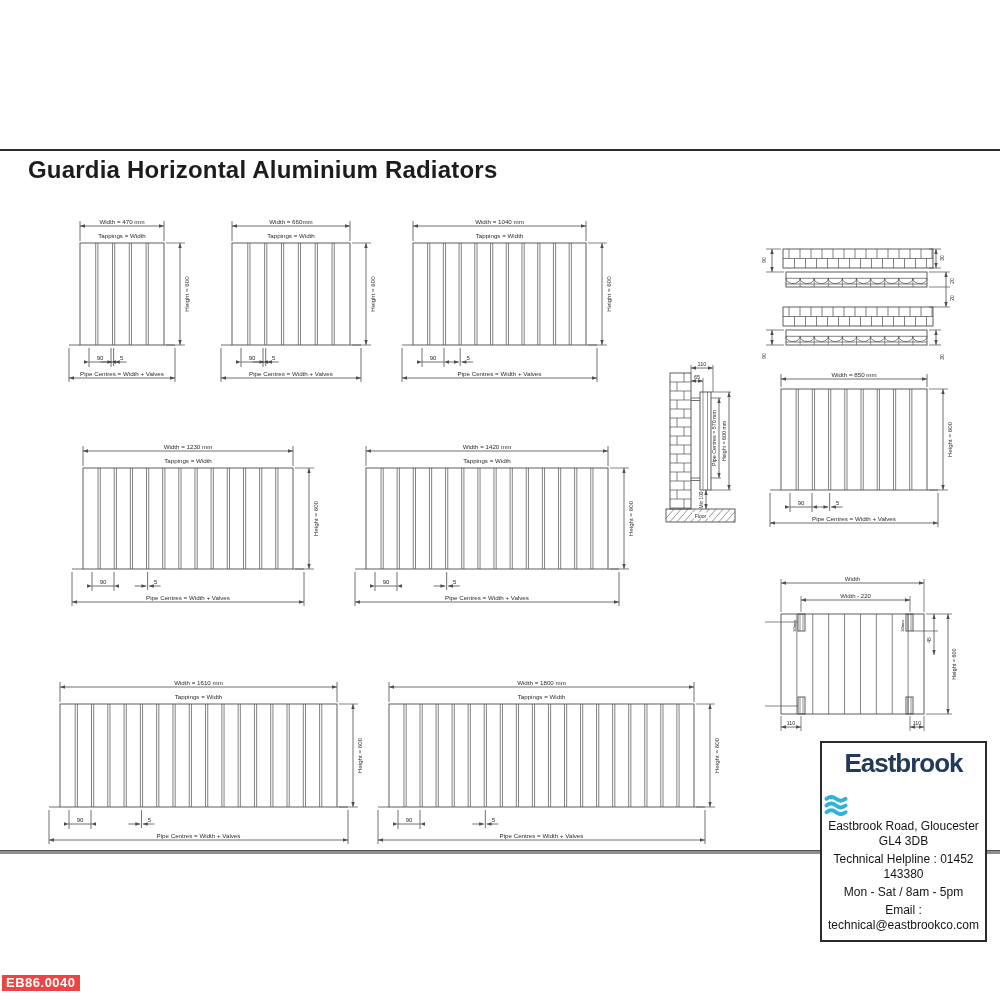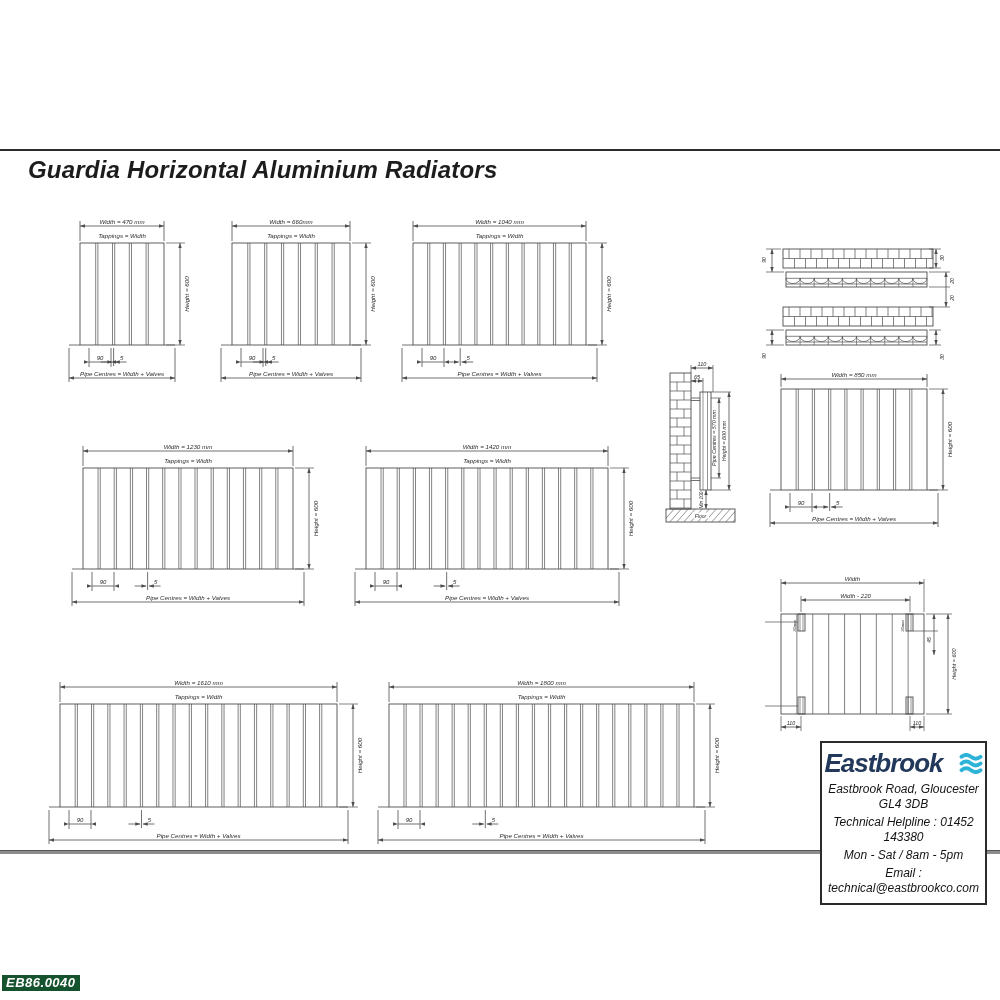--- a/index.html
+++ b/index.html
@@ -1,31 +1,31 @@
 <!DOCTYPE html>
 <html style="--navy: #23395b; --teal: #2eb3d8; --rule-dark: #2b2b2b; --rule-gray: #8d8d8d;"><head>
 <meta charset="utf-8">
 <style>
   html,body{margin:0;padding:0;background:#fff;}
   .sheet{position:relative;width:1000px;height:1000px;background:#ffffff;
-         font-family:"Liberation Sans",sans-serif;overflow:hidden;font-style:italic;}
+         font-family:"Liberation Sans",sans-serif;overflow:hidden;}
   .toprule{position:absolute;left:0;top:149px;width:1000px;height:2px;background:var(--rule-dark);}
   .botrule{position:absolute;left:0;top:850px;width:1000px;height:3px;background:var(--rule-gray);border-top:1px solid #555;}
   .title{position:absolute;left:28px;top:156px;margin:0;font-size:24px;font-weight:700;color:#1c1c1c;letter-spacing:.2px;}
   .subtitle{position:absolute;left:28px;top:188px;margin:0;font-size:22px;font-weight:400;color:#2a2a2a;}
   #drawings{position:absolute;left:0;top:0;width:1000px;height:1000px;}
   #drawings text{font-family:"Liberation Sans",sans-serif;}
   .eb-box{position:absolute;left:820px;top:741px;width:167px;border:2px solid #2b2b2b;background:#fff;
           text-align:center;padding:5px 2px 7px;box-sizing:border-box;}
-  .eb-logo-row{display:flex;align-items:center;justify-content:center;gap:16px;}
+  .eb-logo-row{display:flex;justify-content:center;gap:16px;flex-direction:column;}
   .eb-name{font-size:26px;font-weight:700;color:var(--navy);letter-spacing:-1px;}
   .eb-waves{width:24px;height:21px;}
   .wv{stroke:var(--teal);stroke-width:4;fill:none;stroke-linecap:round;}
   .eb-line{font-size:12px;color:#141414;margin-top:3px;line-height:1.25;}
-  .doc-code{position:absolute;left:2px;top:975px;background:#14532d;color:#fff;
+  .doc-code{position:absolute;left:2px;top:975px;background:#ef4444;color:#fff;
             font-size:13px;font-weight:700;padding:0 4px 1px;letter-spacing:.5px;}
 </style>
 </head>
 <body>
 
 <div class="sheet">
   <div class="toprule"></div>
   <h1 class="title">Guardia Horizontal Aluminium Radiators</h1>
 
   <svg id="drawings" viewBox="0 0 1000 1000">

